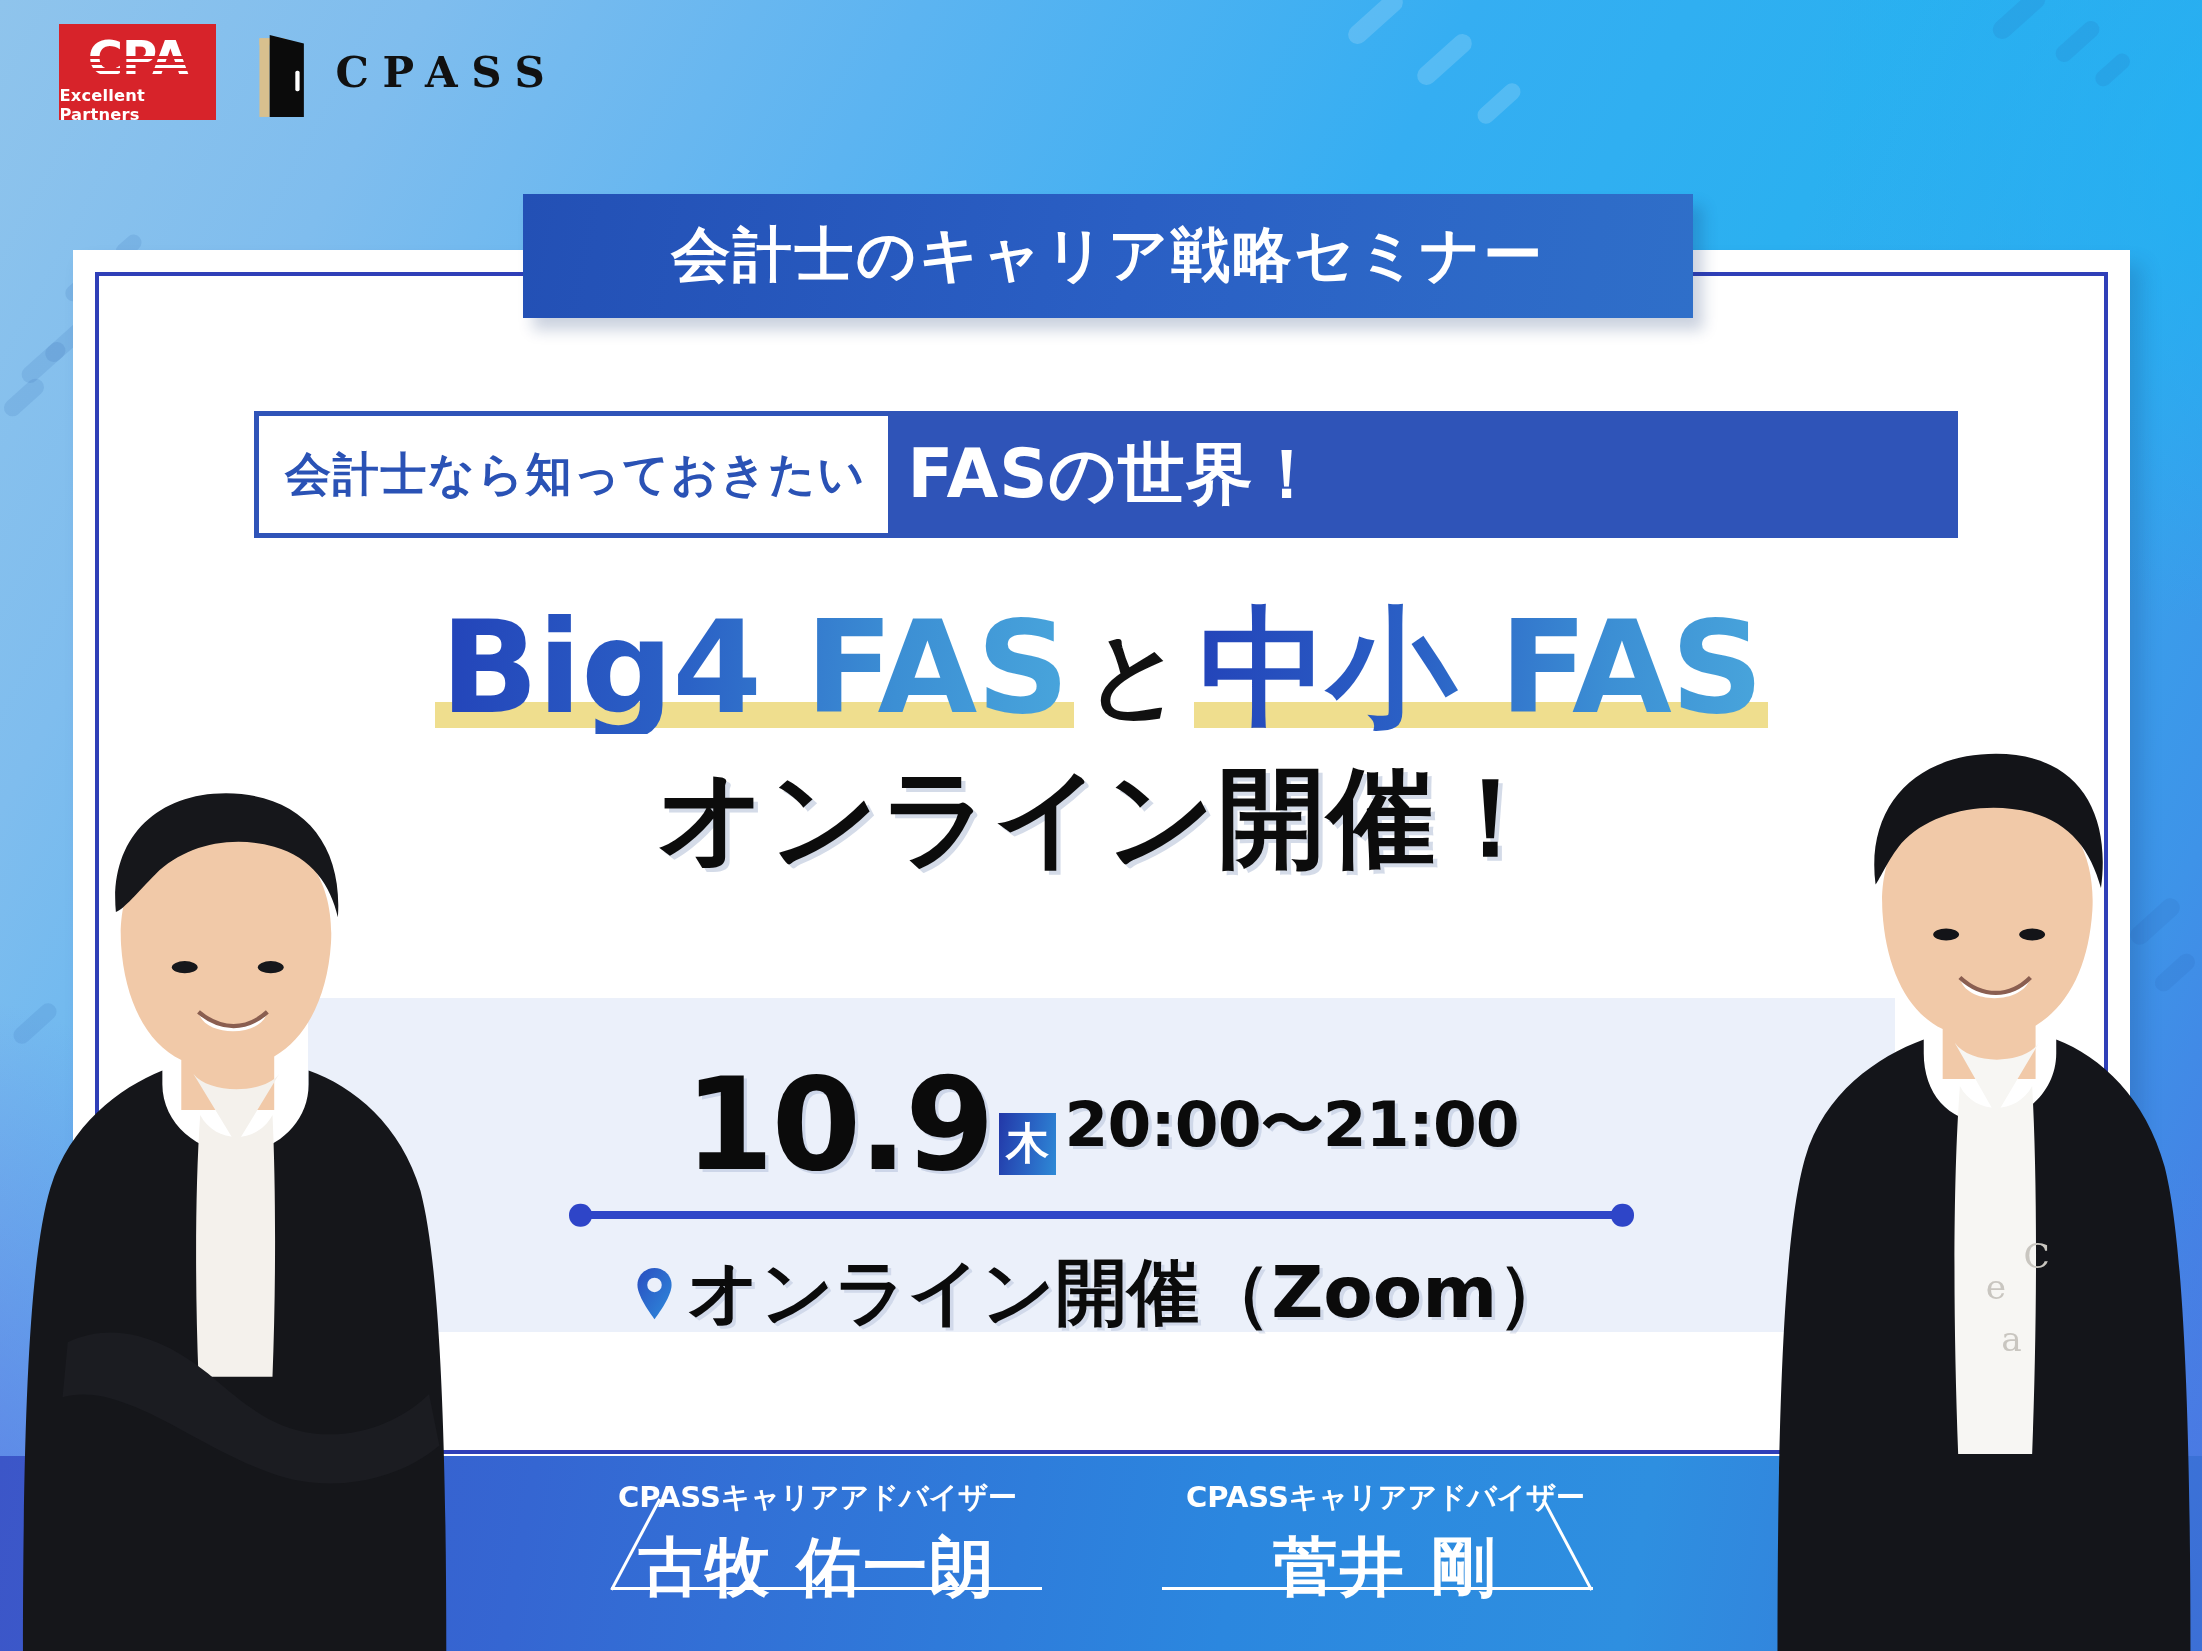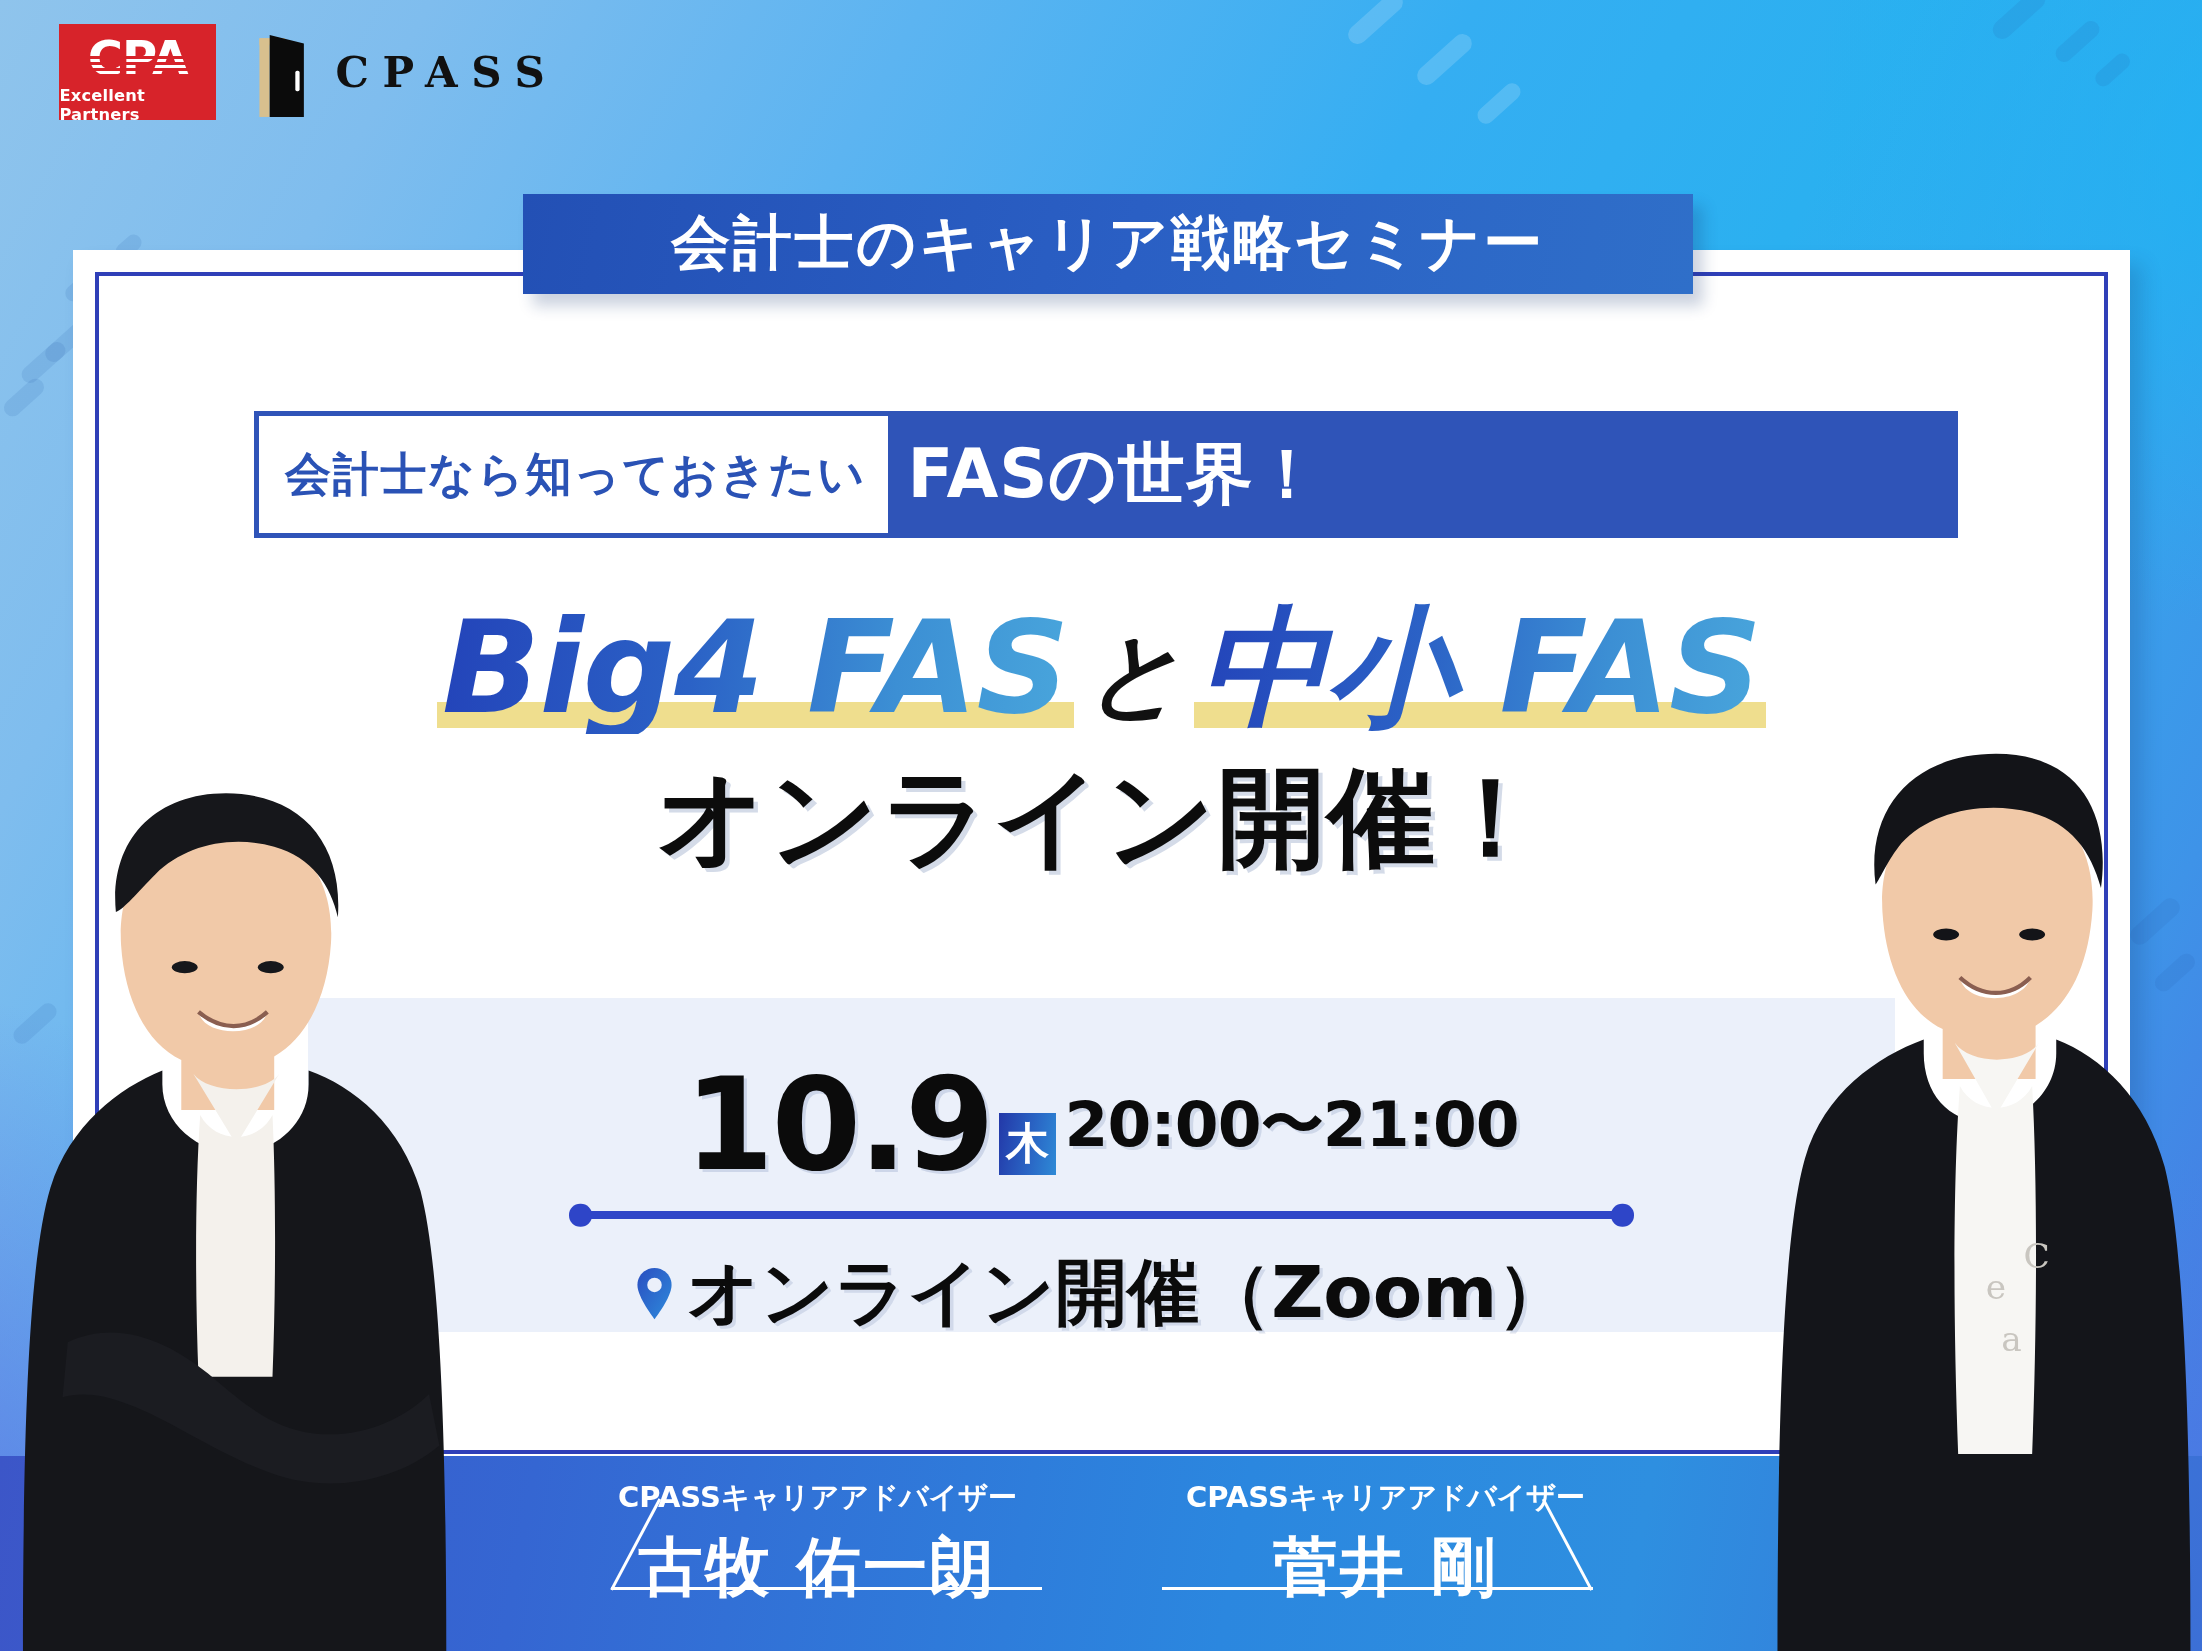--- a/index.html
+++ b/index.html
@@ -84,21 +84,21 @@
     z-index:10;
   }
   #card-inner {
     position:absolute; inset:22.4px;
     border:4.3px solid #2F3FB8;
   }
 
   
   #banner {
     position:absolute; left:523px; top:194px;
-    width:1170px; height:100px;
+    width:1170px; height:124px;
     background:linear-gradient(100deg,#2350B5 0%,#2A5FC4 52%,#2F6FC9 100%);
     box-shadow:10.3px 12px 13.8px rgba(20,50,110,.22);
     display:flex; align-items:center; justify-content:center;
     z-index:30;
   }
   #banner-text {
     color:#fff; font-size:59px; font-weight:bold;
     letter-spacing:2.6px; white-space:nowrap;
     font-family:"DejaVu Sans",sans-serif;
   }
@@ -130,21 +130,20 @@
   
   #headline {
     position:absolute; left:0; right:0; top:602px;
     text-align:center; z-index:22;
   }
   #head-line1 {
     font-size:129px; font-weight:bold; line-height:1.02;
     white-space:nowrap;
     font-family:"DejaVu Sans",sans-serif;
     letter-spacing:-0.9px;
-    font-style:italic;
   }
   .hl {
     position:relative; display:inline-block; padding:0 5.2px;
     color:#2B5FC4;
   }
   .hl.grad {
     background:linear-gradient(95deg,#2343B9 0%,#2B62C6 40%,#3C8FD4 72%,#49A6DC 100%);
     -webkit-background-clip:text; background-clip:text; color:transparent;
     text-shadow:none;
   }

